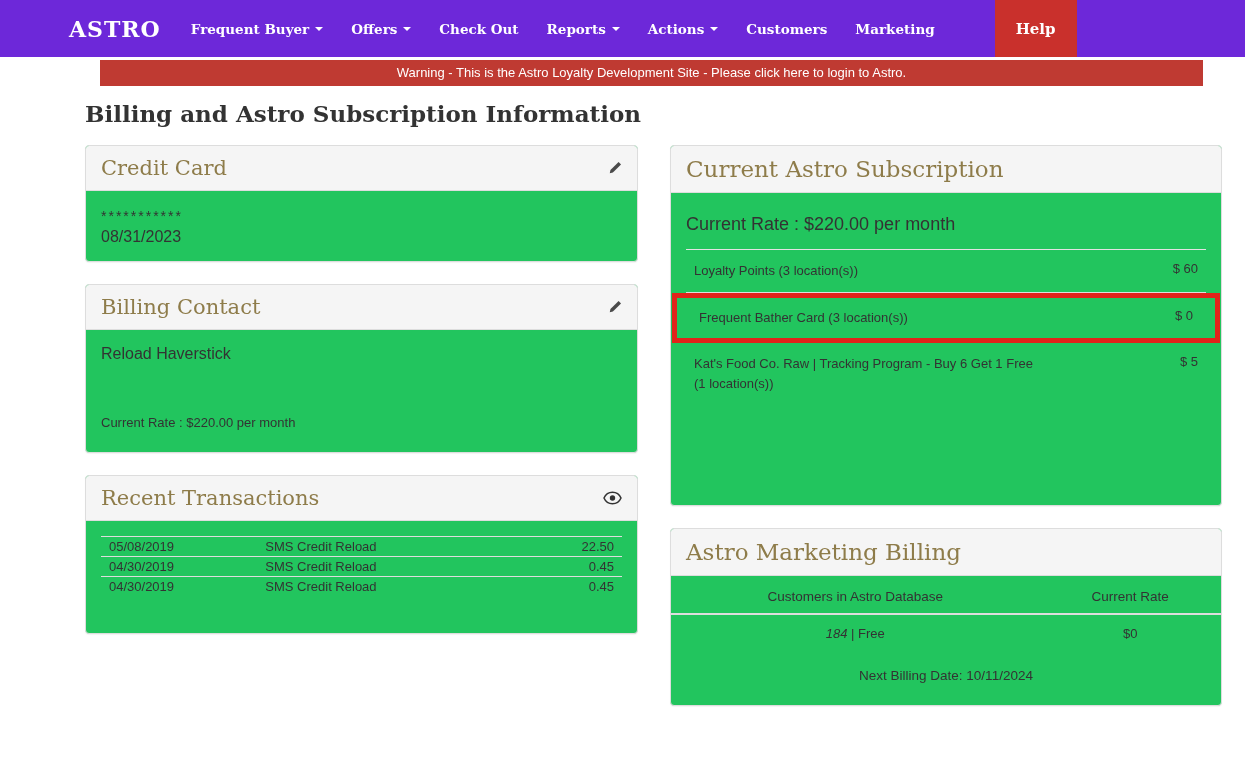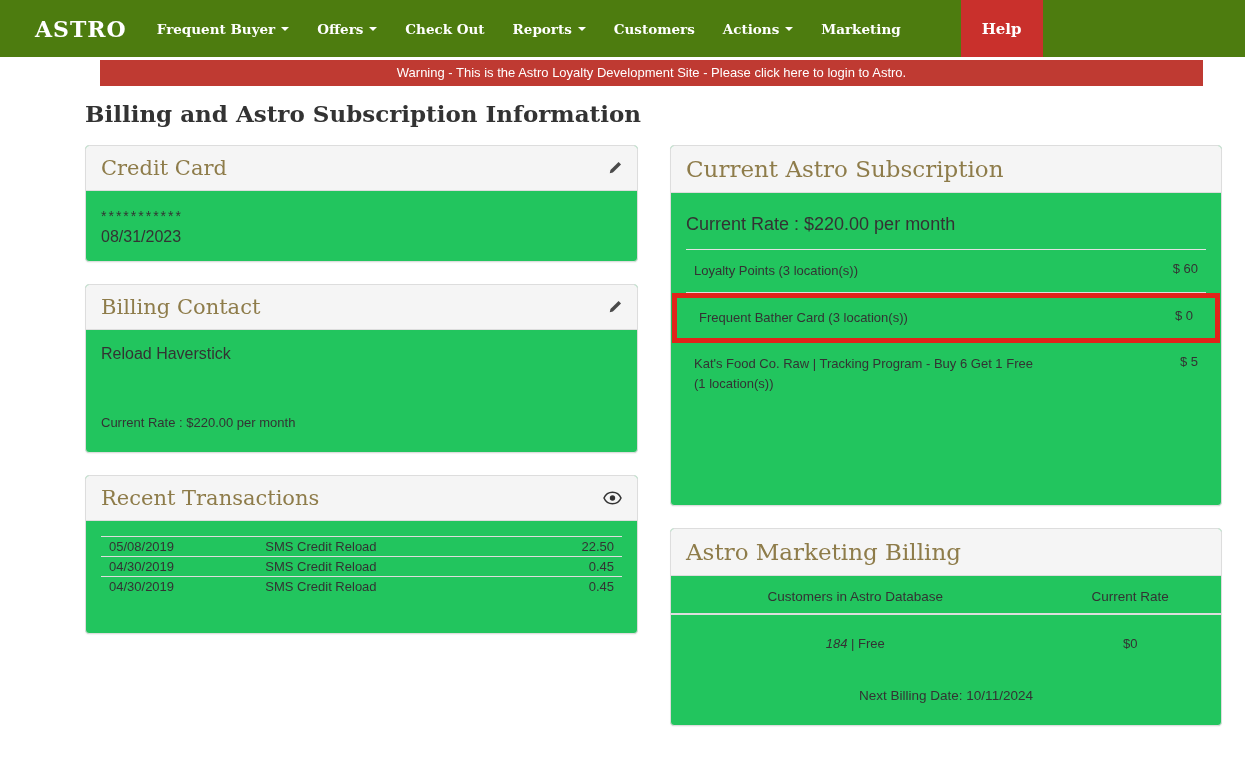--- a/index.html
+++ b/index.html
@@ -6,21 +6,21 @@
   html, body { width: 1245px; }
   body {
     height: 765px;
     font-family: "Liberation Sans", sans-serif;
     background: #fff;
     color: #333;
     overflow: hidden;
   }
 
   
-  .navbar { height: 57px; background: #4d7c0f; display: flex; align-items: stretch; }
+  .navbar { height: 57px; background: #6d28d9; display: flex; align-items: stretch; padding-left: 34px; }
   .brand {
     font-family: "DejaVu Serif", serif; font-weight: bold; font-size: 22px;
     color: #fff; letter-spacing: 1px; display: flex; align-items: center;
     padding: 0 16px 0 35px; cursor: pointer;
   }
   .nav-menu { list-style: none; display: flex; align-items: stretch; }
   .nav-menu li {
     display: flex; align-items: center; padding: 0 14px; color: #fff;
     font-family: "DejaVu Serif", serif; font-weight: bold; font-size: 13.5px;
     cursor: pointer; white-space: nowrap;
@@ -94,21 +94,21 @@
   .sub-price { text-align: right; white-space: nowrap; }
   .sub-row.highlighted { border: 5px solid #e2231a; margin: 0 -14px; padding: 10px 22px; }
 
   
   .mkt-body { padding: 0 0 14px; }
   .mkt-table { width: 100%; border-collapse: collapse; }
   .mkt-table th {
     font-weight: normal; font-size: 13.5px; color: #333;
     padding: 13px 8px 9px; border-bottom: 2px solid #ddd; text-align: center;
   }
-  .mkt-table td { font-size: 13px; padding: 21px 8px; text-align: center; }
+  .mkt-table td { font-size: 13px; padding: 11px 8px; text-align: center; }
   .mkt-col-customers { width: 67%; }
   .mkt-next { text-align: center; font-size: 13.5px; margin-top: 16px; padding-bottom: 8px; }
   .italic { font-style: italic; }
 </style>
 </head>
 <body>
 
 <nav class="navbar">
   <a class="brand">ASTRO</a>
   <ul class="nav-menu">
@@ -121,25 +121,25 @@
         <span class="caret"></span>
       </li>
     <li>
         <span>Check Out</span>
       </li>
     <li>
         <span>Reports</span>
         <span class="caret"></span>
       </li>
     <li>
+        <span>Actions</span>
+        <span class="caret"></span>
+      </li>
+    <li>
         <span>Customers</span>
-      </li>
-    <li>
-        <span>Actions</span>
-        <span class="caret"></span>
       </li>
     <li>
         <span>Marketing</span>
       </li>
   </ul>
   <a class="help-btn">Help</a>
 </nav>
 
 <div class="warning">
   <span>Warning - This is the Astro Loyalty Development Site - Please click here to login to Astro.</span>

